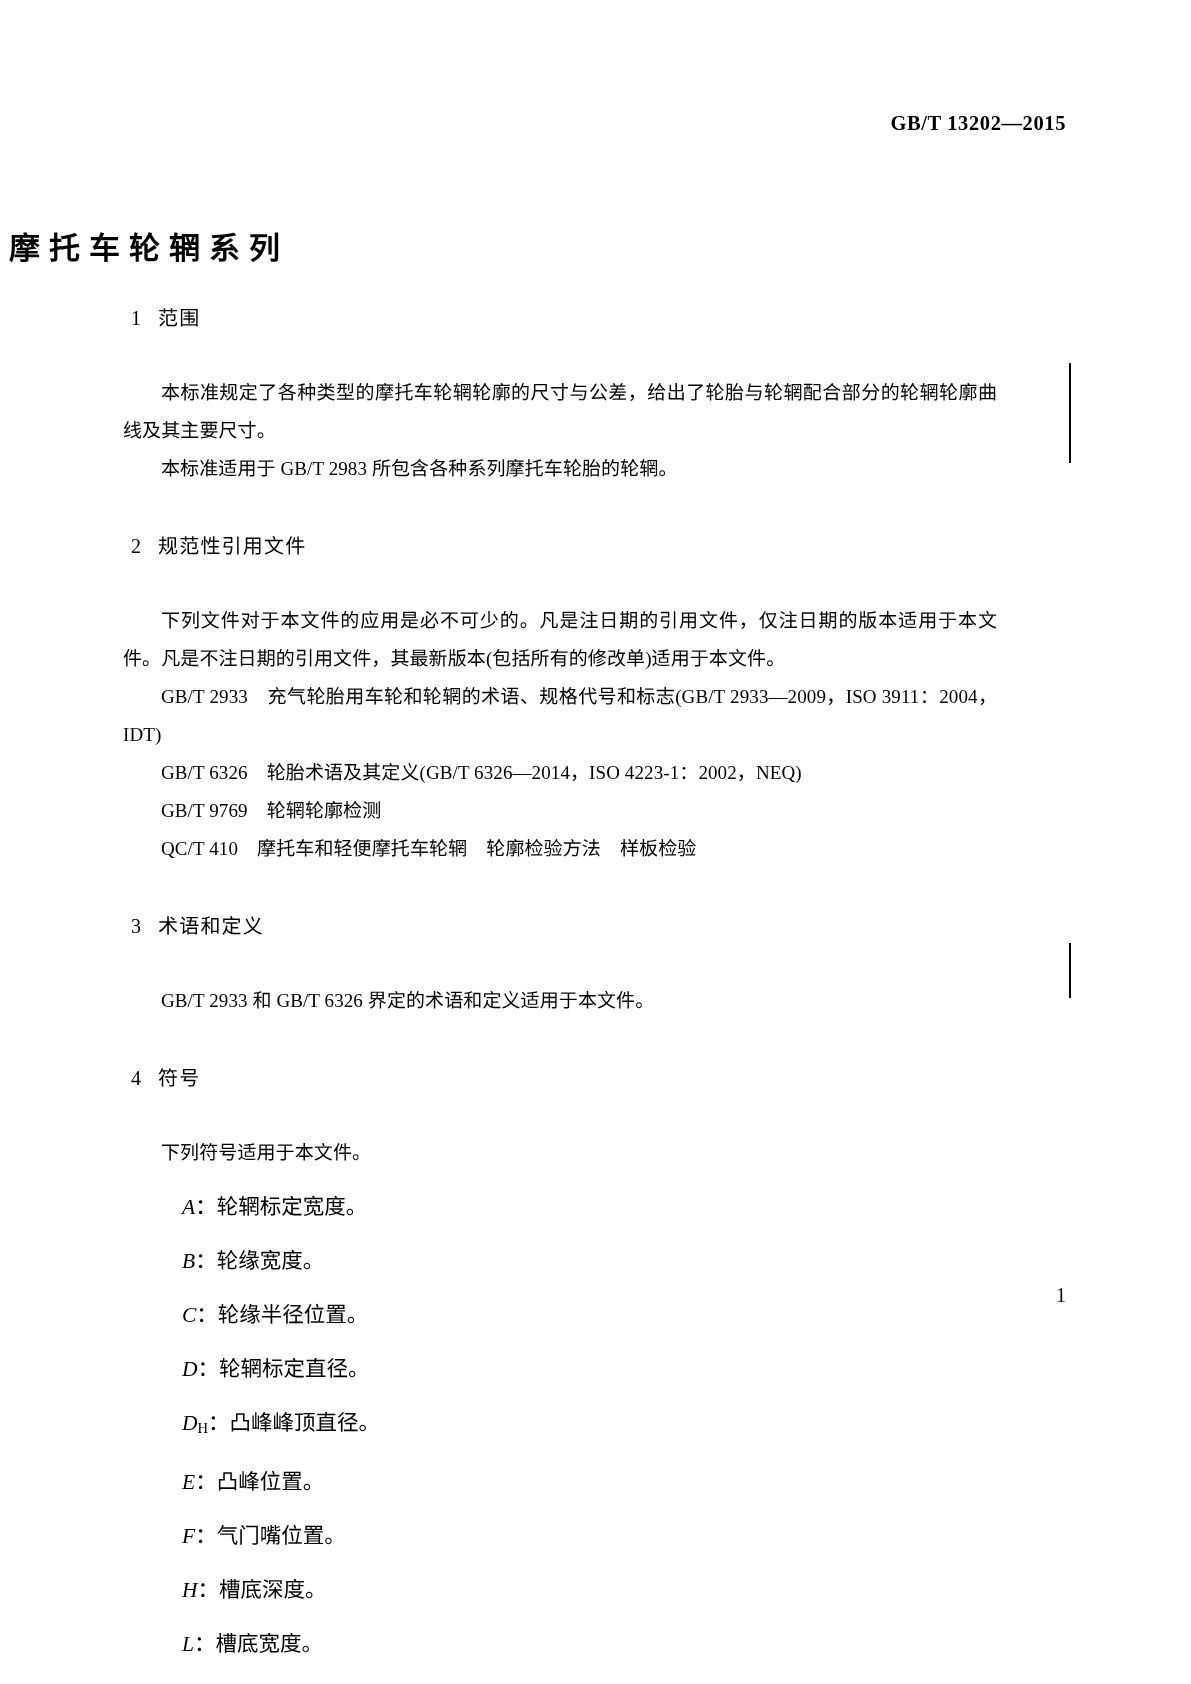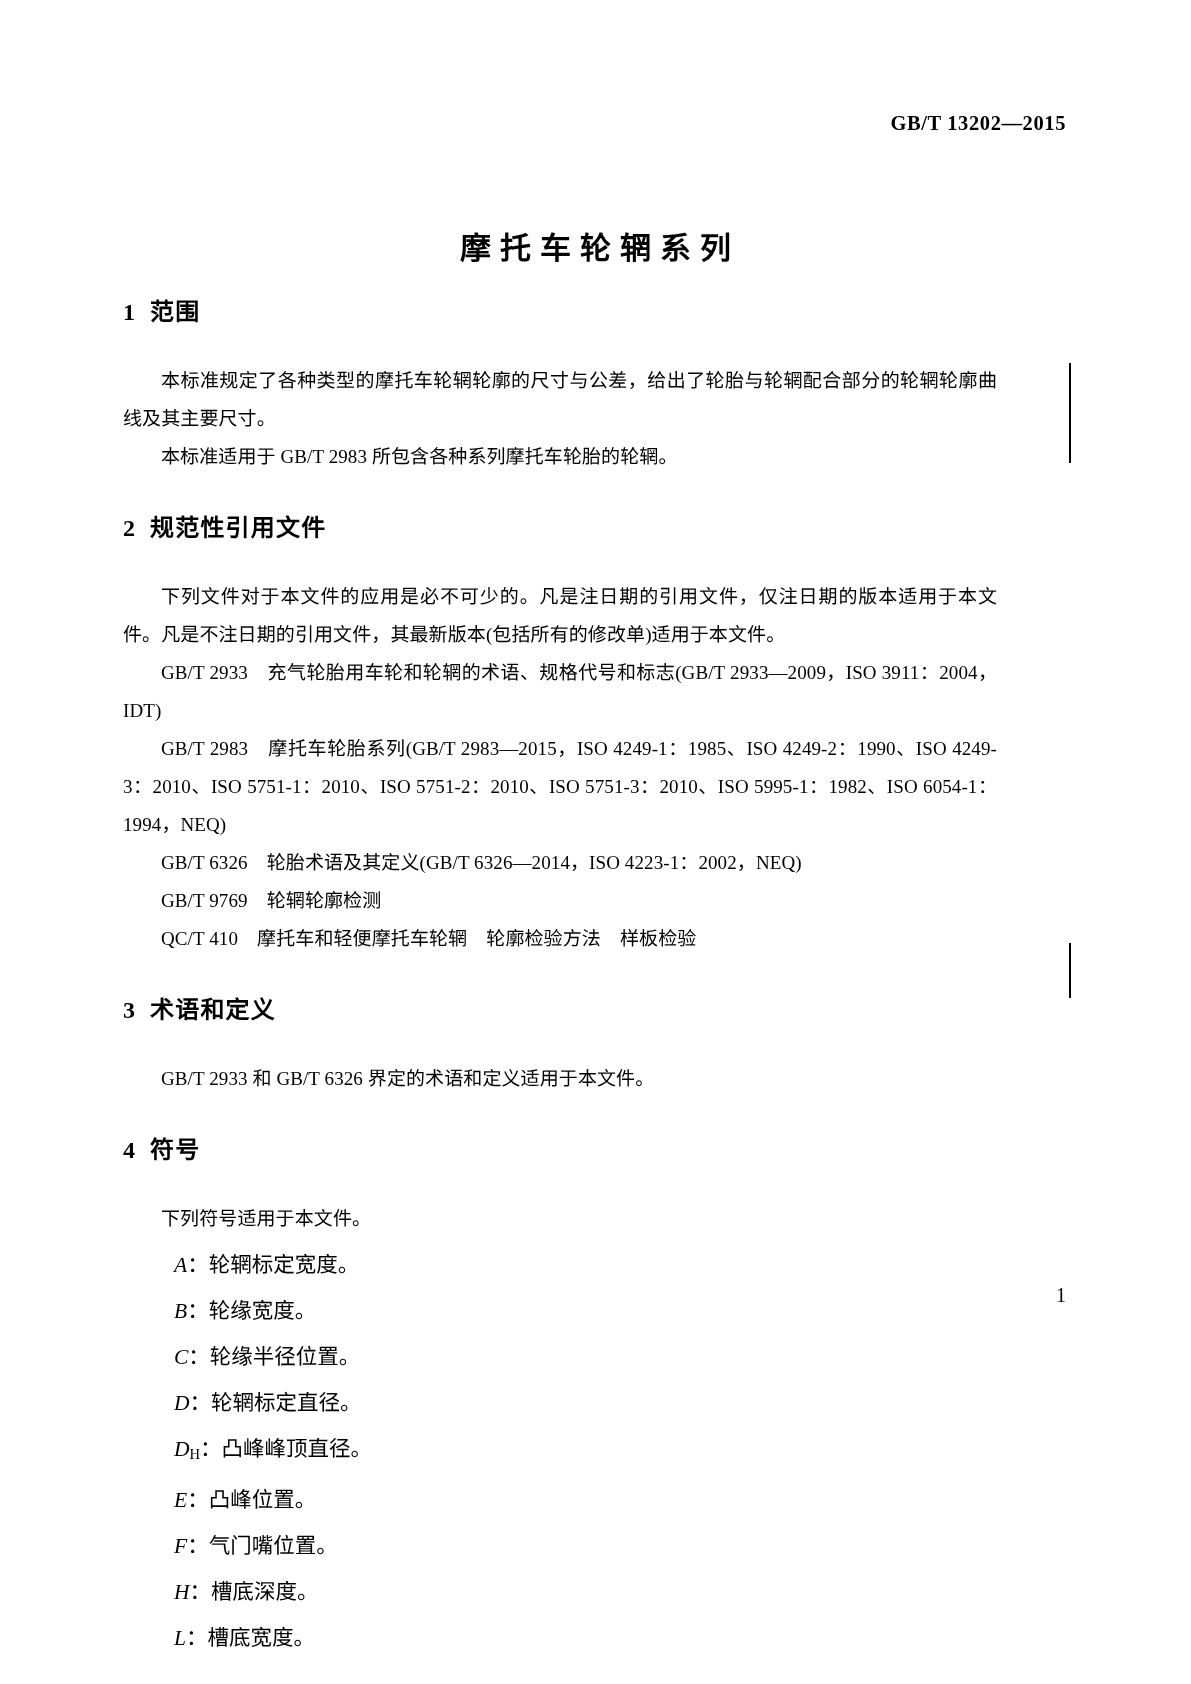--- a/index.html
+++ b/index.html
@@ -36,44 +36,44 @@
     letter-spacing: 0.6px;
     white-space: nowrap;
   }
 
   
   .doc-title {
     position: absolute;
     top: 202px;
     left: 0;
     width: 1191px;
-    text-align: center;
+    text-align: left;
     font-family: "DejaVu Sans", "Liberation Sans", sans-serif;
     font-weight: bold;
     font-size: 31px;
     letter-spacing: 9px;
     text-indent: 9px;
   }
 
   
   .content {
     position: absolute;
     top: 300px;
     left: 123px;
     width: 874px;
   }
 
   
   .clause-head {
     font-family: "DejaVu Sans", "Liberation Sans", sans-serif;
-    font-weight: bold;
-    font-size: 24px;
+    font-weight: normal;
+    font-size: 20px;
     letter-spacing: 1.2px;
     line-height: 1;
-    margin: 0;
+    margin: 8px;
     white-space: nowrap;
   }
   .clause-head .num {
     display: inline-block;
     min-width: 27px;
   }
   .gap-after-head { height: 38px; }
   .gap-before-head { height: 40px; }
 
   
@@ -100,21 +100,21 @@
   }
   .sub {
     font-size: 0.68em;
     vertical-align: -0.22em;
     font-style: normal;
     font-family: "Liberation Serif", "DejaVu Serif", serif;
   }
 
   
   .sym-row {
-    margin: 8px;
+    margin: 16px;
     font-size: 21.5px;
     line-height: 38px;
     text-indent: 2em;
     white-space: nowrap;
   }
 
   
   .change-bar {
     position: absolute;
     width: 2px;
@@ -150,21 +150,20 @@
     <p class="para indent">本标准适用于 GB/T 2983 所包含各种系列摩托车轮胎的轮辋。</p>
 
     <div class="gap-before-head"></div>
 
     <div class="clause-head">
       <span class="num lat">2</span><span>规范性引用文件</span>
     </div>
     <div class="gap-after-head"></div>
     <p class="para indent">下列文件对于本文件的应用是必不可少的。凡是注日期的引用文件，仅注日期的版本适用于本文件。凡是不注日期的引用文件，其最新版本(包括所有的修改单)适用于本文件。</p>
     <p class="para hang">GB/T 2933　充气轮胎用车轮和轮辋的术语、规格代号和标志(GB/T 2933—2009，ISO 3911：2004，IDT)</p>
-    <p class="para hang">GB/T 2983　摩托车轮胎系列(GB/T 2983—2015，ISO 4249-1：1985、ISO 4249-2：1990、ISO 4249-3：2010、ISO 5751-1：2010、ISO 5751-2：2010、ISO 5751-3：2010、ISO 5995-1：1982、ISO 6054-1：1994，NEQ)</p>
     <p class="para hang">GB/T 6326　轮胎术语及其定义(GB/T 6326—2014，ISO 4223-1：2002，NEQ)</p>
     <p class="para hang">GB/T 9769　轮辋轮廓检测</p>
     <p class="para hang">QC/T 410　摩托车和轻便摩托车轮辋　轮廓检验方法　样板检验</p>
 
     <div class="gap-before-head"></div>
 
     <div class="clause-head">
       <span class="num lat">3</span><span>术语和定义</span>
     </div>
     <div class="gap-after-head"></div>

